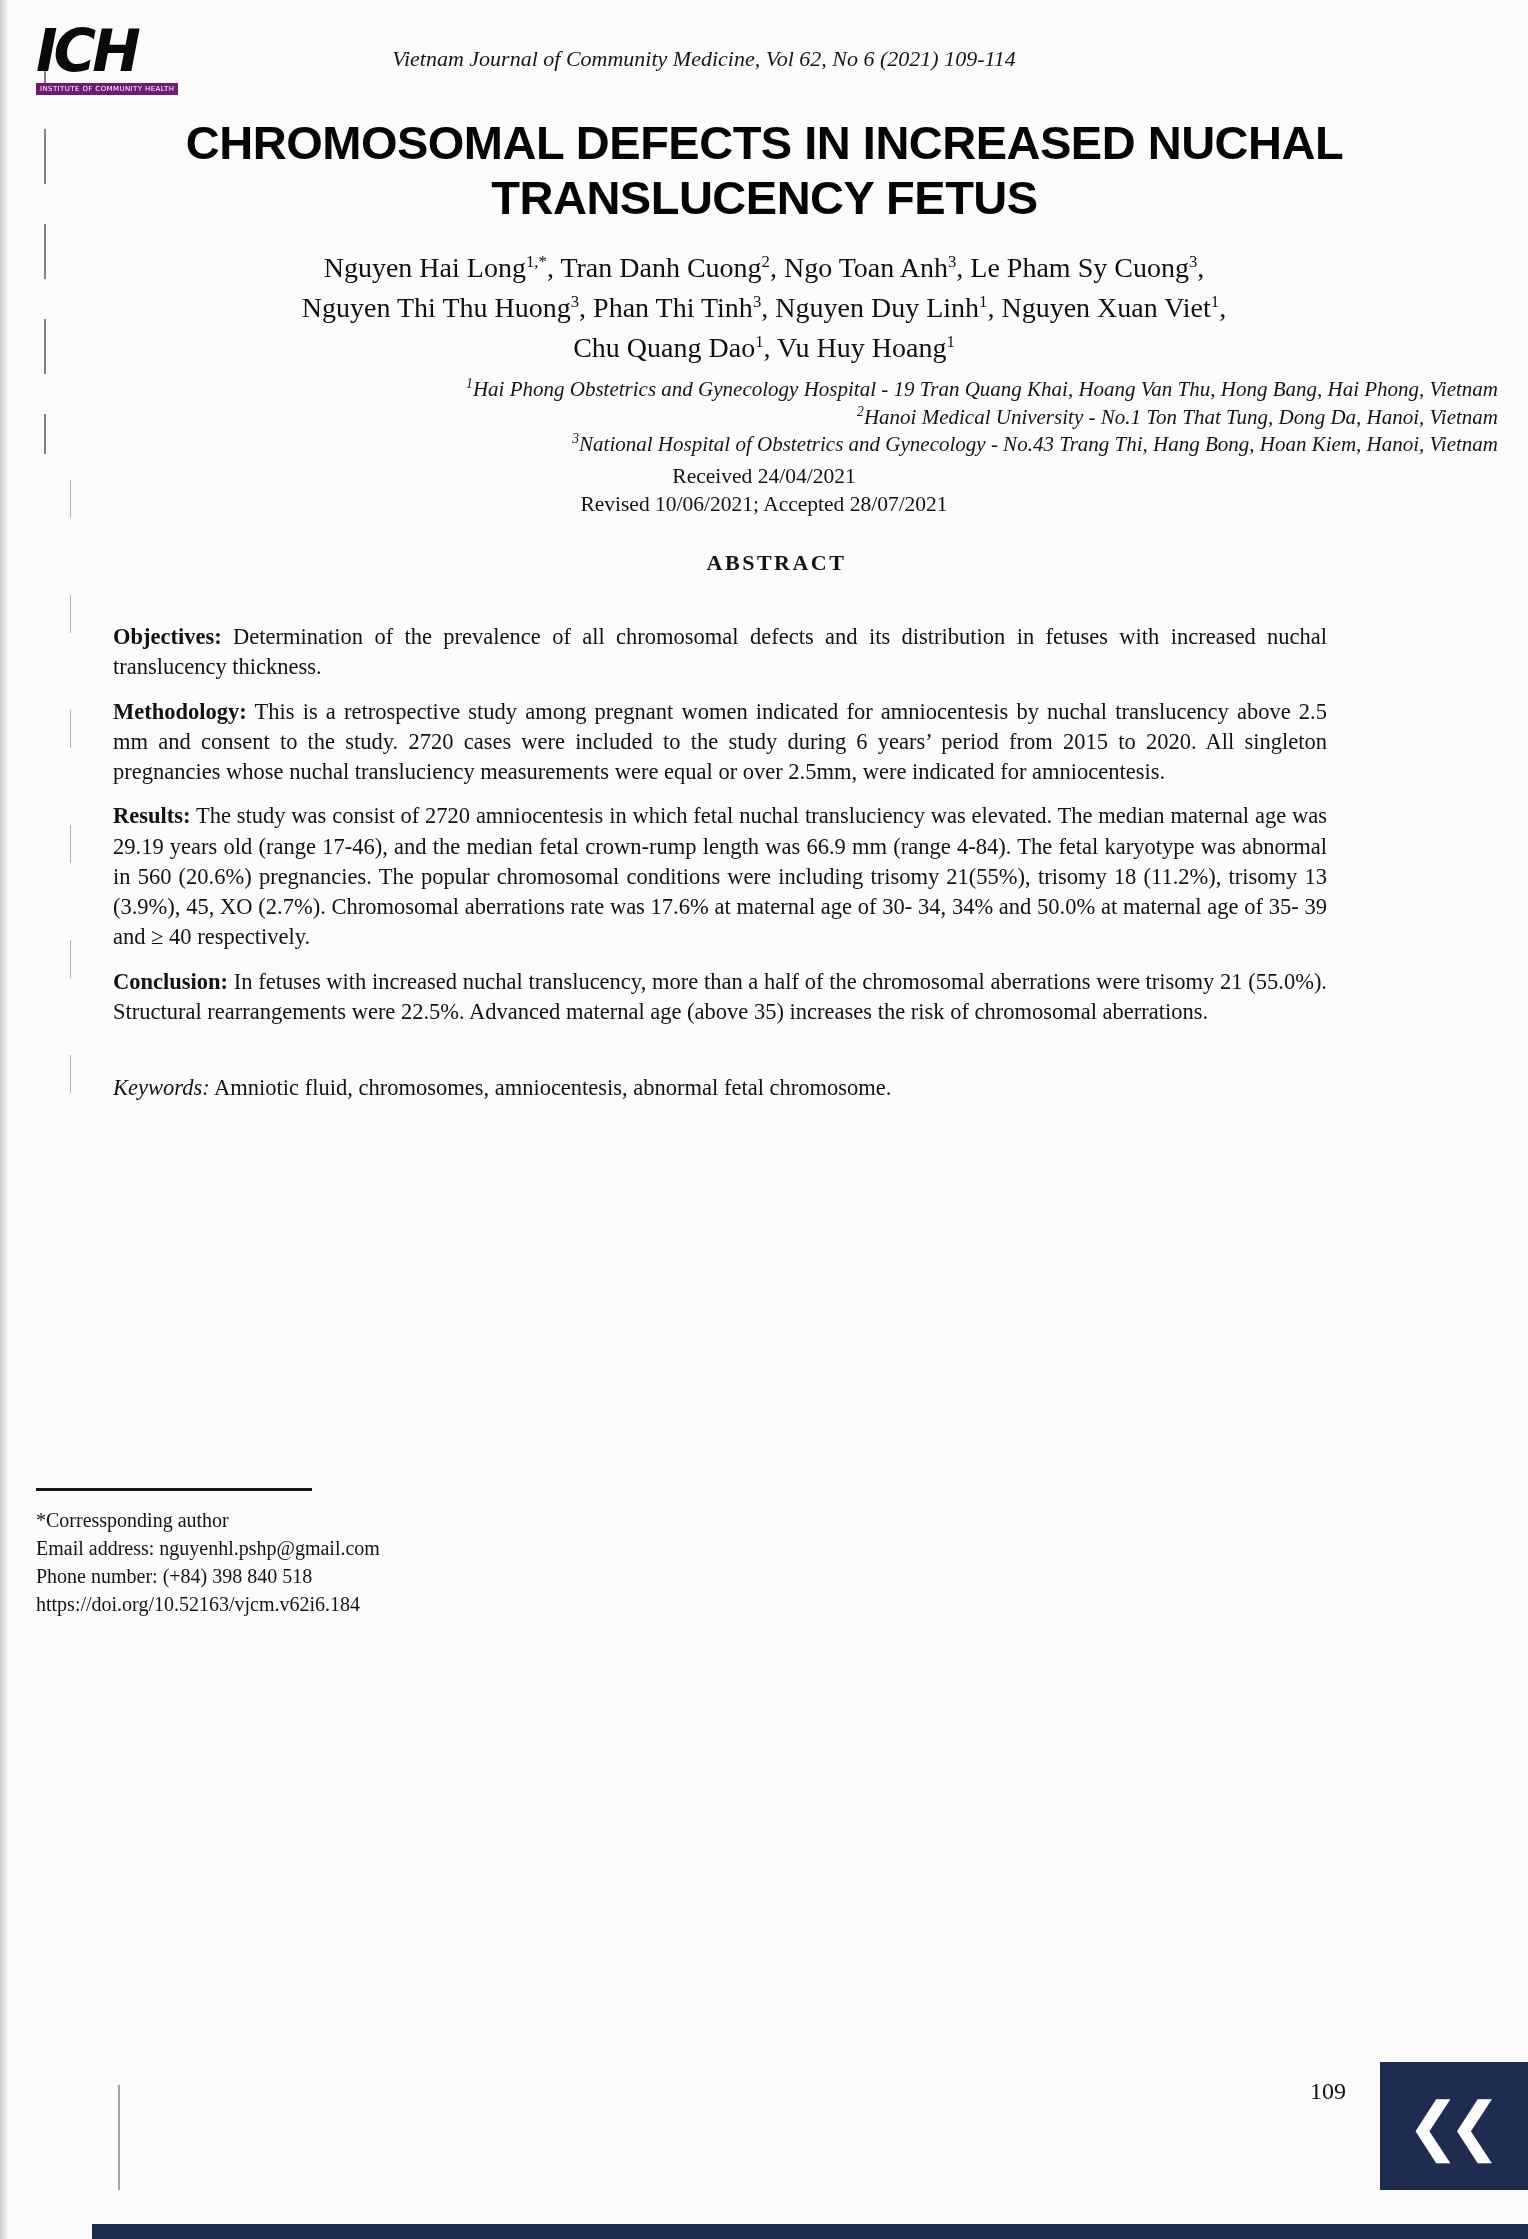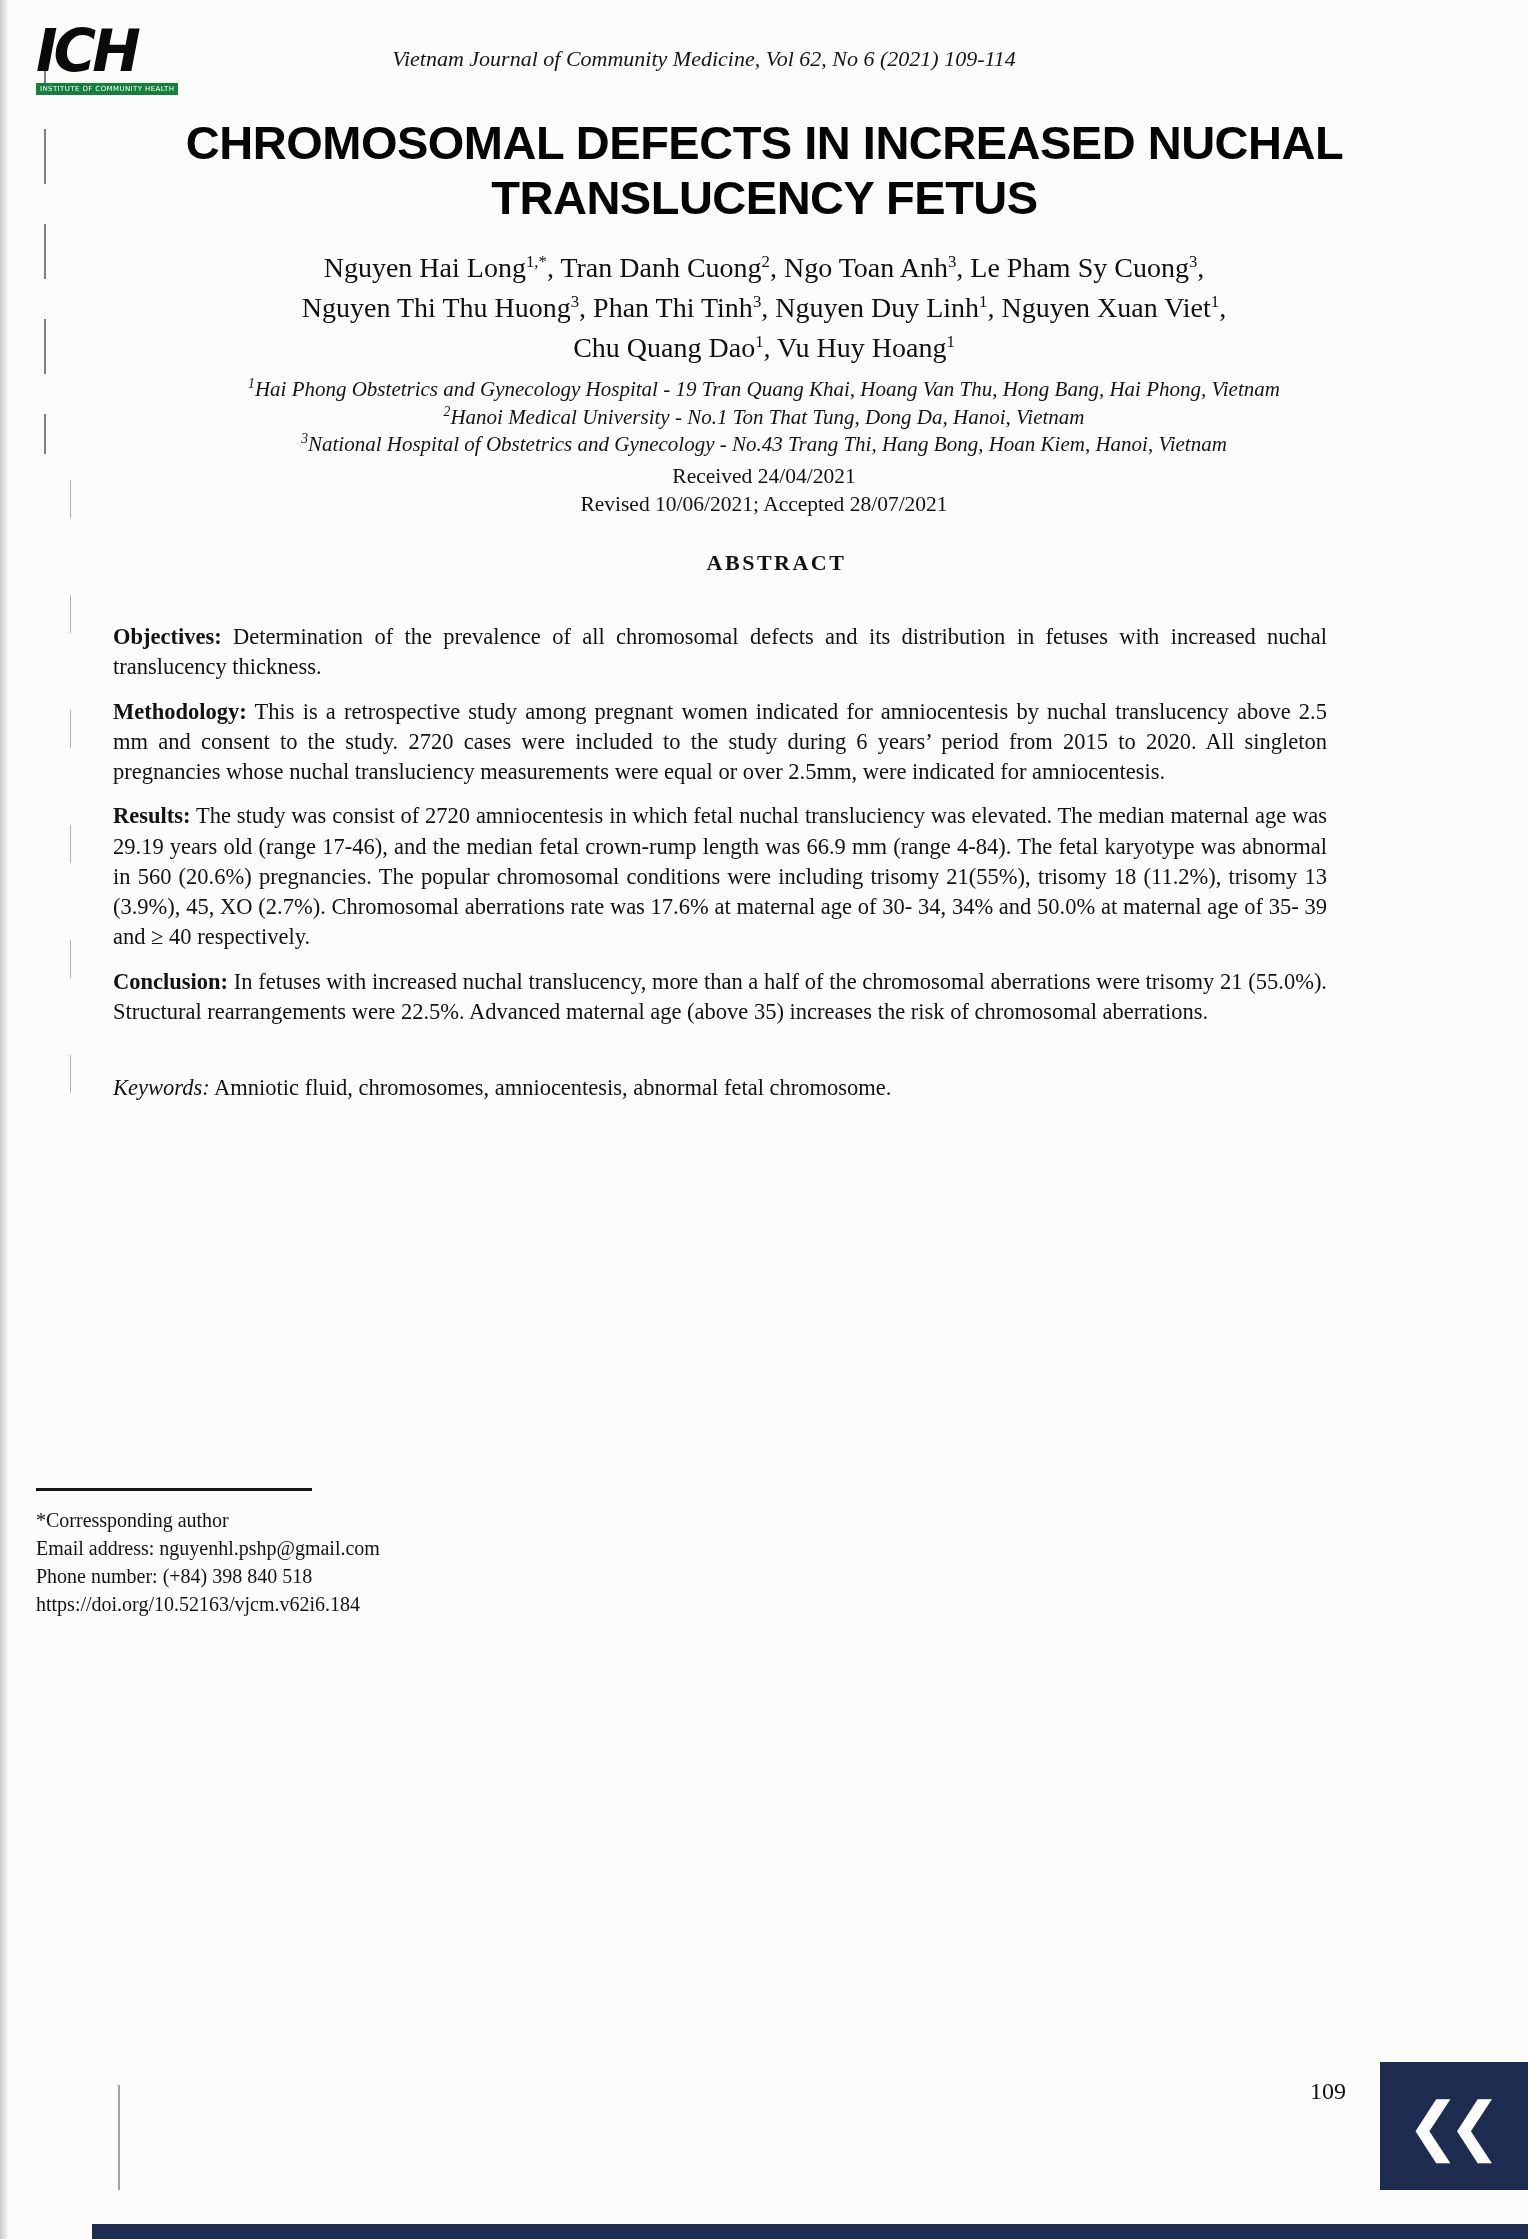--- a/index.html
+++ b/index.html
@@ -25,21 +25,21 @@
   .artifact-v3 { left:118px; top:2085px; height:105px; width:2px; background: rgba(30,30,30,.40); }
 
   
   .logo { position:absolute; left:36px; top:22px; }
   .logo-text {
     font-family: "DejaVu Sans", sans-serif;
     font-weight: bold; font-style: italic;
     font-size: 58px; line-height: 1; letter-spacing: -4px; color:#0a0a0a;
   }
   .logo-sub {
-    margin-top: 3px; background:#15803d; color:#fff;
+    margin-top: 3px; background:#701a75; color:#fff;
     font-family:"DejaVu Sans", sans-serif; font-size:7px; letter-spacing:.4px;
     padding: 2px 4px; width: max-content; white-space: nowrap;
   }
   .journal-line {
     position:absolute; top:46px; left:180px; right:300px;
     text-align:center; font-style:italic; font-size:22px; color:#151515;
   }
 
   
   .title {
@@ -51,21 +51,21 @@
   }
 
   
   .authors {
     position:absolute; top:248px; left:50px; right:50px;
     text-align:center; font-size:28px; line-height:1.43; color:#101010;
   }
   .authors sup { font-size:.60em; line-height:0; }
   .affiliations {
     position:absolute; top:376px; left:30px; right:30px;
-    text-align:center; font-style:italic; font-size:21px; line-height:1.32; color:#141414;
+    text-align:right; font-style:italic; font-size:21px; line-height:1.32; color:#141414;
   }
   .affiliations sup { font-size:.65em; line-height:0; }
   .dates {
     position:absolute; top:462px; left:60px; right:60px;
     text-align:center; font-size:21.5px; line-height:1.32;
   }
 
   
   .abstract-heading {
     position:absolute; top:550px; left:0; right:0;

